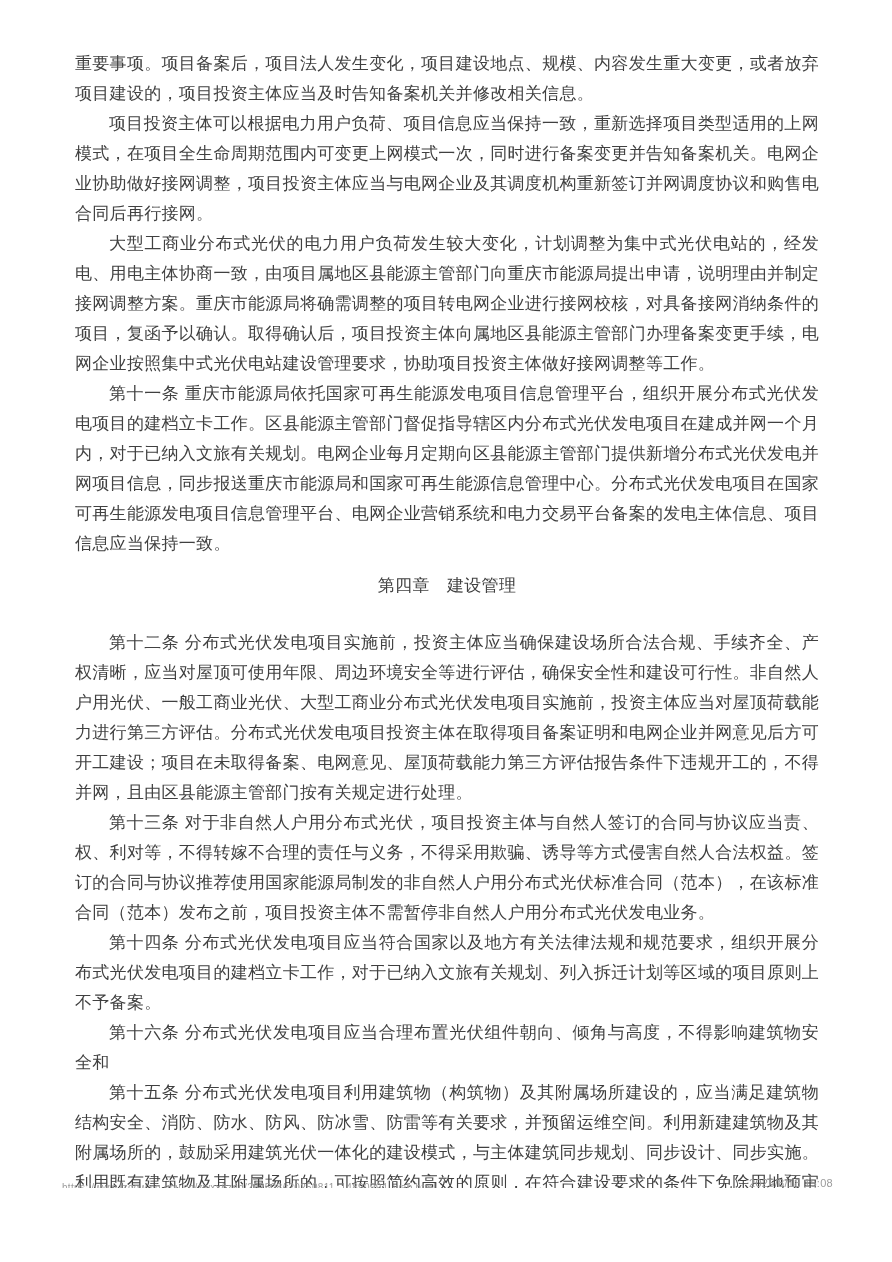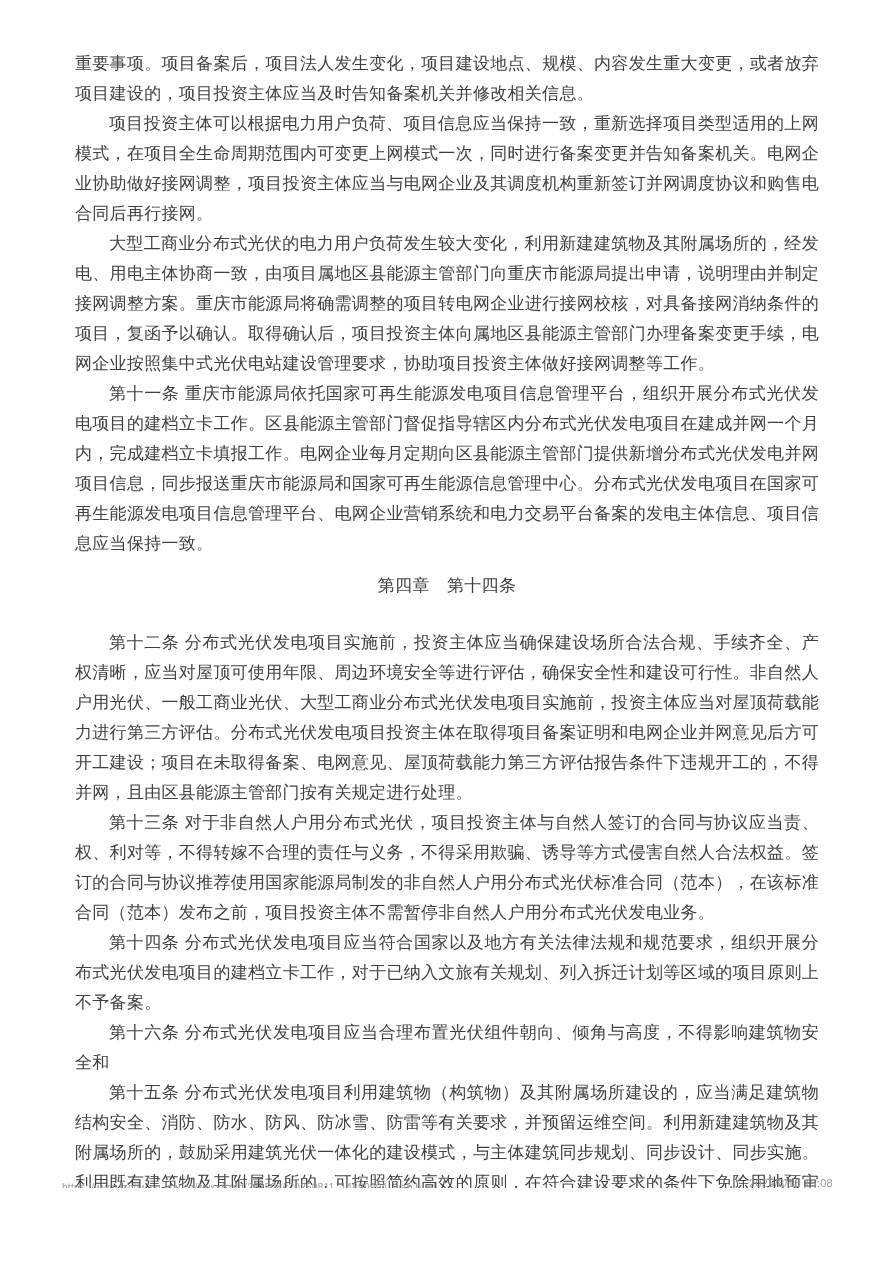--- a/index.html
+++ b/index.html
@@ -61,24 +61,24 @@
   }
 </style>
 </head>
 <body>
 
 <div class="page">
 
   <div class="content">
     <p class="no-indent">重要事项。项目备案后，项目法人发生变化，项目建设地点、规模、内容发生重大变更，或者放弃项目建设的，项目投资主体应当及时告知备案机关并修改相关信息。</p>
     <p>项目投资主体可以根据电力用户负荷、项目信息应当保持一致，重新选择项目类型适用的上网模式，在项目全生命周期范围内可变更上网模式一次，同时进行备案变更并告知备案机关。电网企业协助做好接网调整，项目投资主体应当与电网企业及其调度机构重新签订并网调度协议和购售电合同后再行接网。</p>
-    <p>大型工商业分布式光伏的电力用户负荷发生较大变化，利用新建建筑物及其附属场所的，经发电、用电主体协商一致，由项目属地区县能源主管部门向重庆市能源局提出申请，说明理由并制定接网调整方案。重庆市能源局将确需调整的项目转电网企业进行接网校核，对具备接网消纳条件的项目，复函予以确认。取得确认后，项目投资主体向属地区县能源主管部门办理备案变更手续，电网企业按照集中式光伏电站建设管理要求，协助项目投资主体做好接网调整等工作。</p>
-    <p>第十一条 重庆市能源局依托国家可再生能源发电项目信息管理平台，组织开展分布式光伏发电项目的建档立卡工作。区县能源主管部门督促指导辖区内分布式光伏发电项目在建成并网一个月内，完成建档立卡填报工作。电网企业每月定期向区县能源主管部门提供新增分布式光伏发电并网项目信息，同步报送重庆市能源局和国家可再生能源信息管理中心。分布式光伏发电项目在国家可再生能源发电项目信息管理平台、电网企业营销系统和电力交易平台备案的发电主体信息、项目信息应当保持一致。</p>
+    <p>大型工商业分布式光伏的电力用户负荷发生较大变化，计划调整为集中式光伏电站的，经发电、用电主体协商一致，由项目属地区县能源主管部门向重庆市能源局提出申请，说明理由并制定接网调整方案。重庆市能源局将确需调整的项目转电网企业进行接网校核，对具备接网消纳条件的项目，复函予以确认。取得确认后，项目投资主体向属地区县能源主管部门办理备案变更手续，电网企业按照集中式光伏电站建设管理要求，协助项目投资主体做好接网调整等工作。</p>
+    <p>第十一条 重庆市能源局依托国家可再生能源发电项目信息管理平台，组织开展分布式光伏发电项目的建档立卡工作。区县能源主管部门督促指导辖区内分布式光伏发电项目在建成并网一个月内，对于已纳入文旅有关规划。电网企业每月定期向区县能源主管部门提供新增分布式光伏发电并网项目信息，同步报送重庆市能源局和国家可再生能源信息管理中心。分布式光伏发电项目在国家可再生能源发电项目信息管理平台、电网企业营销系统和电力交易平台备案的发电主体信息、项目信息应当保持一致。</p>
 
-    <h2 class="chapter-heading">第四章　第十四条</h2>
+    <h2 class="chapter-heading">第四章　建设管理</h2>
 
     <p>第十二条 分布式光伏发电项目实施前，投资主体应当确保建设场所合法合规、手续齐全、产权清晰，应当对屋顶可使用年限、周边环境安全等进行评估，确保安全性和建设可行性。非自然人户用光伏、一般工商业光伏、大型工商业分布式光伏发电项目实施前，投资主体应当对屋顶荷载能力进行第三方评估。分布式光伏发电项目投资主体在取得项目备案证明和电网企业并网意见后方可开工建设；项目在未取得备案、电网意见、屋顶荷载能力第三方评估报告条件下违规开工的，不得并网，且由区县能源主管部门按有关规定进行处理。</p>
     <p>第十三条 对于非自然人户用分布式光伏，项目投资主体与自然人签订的合同与协议应当责、权、利对等，不得转嫁不合理的责任与义务，不得采用欺骗、诱导等方式侵害自然人合法权益。签订的合同与协议推荐使用国家能源局制发的非自然人户用分布式光伏标准合同（范本），在该标准合同（范本）发布之前，项目投资主体不需暂停非自然人户用分布式光伏发电业务。</p>
     <p>第十四条 分布式光伏发电项目应当符合国家以及地方有关法律法规和规范要求，组织开展分布式光伏发电项目的建档立卡工作，对于已纳入文旅有关规划、列入拆迁计划等区域的项目原则上不予备案。</p>
     <p>第十六条 分布式光伏发电项目应当合理布置光伏组件朝向、倾角与高度，不得影响建筑物安全和</p>
     <p>第十五条 分布式光伏发电项目利用建筑物（构筑物）及其附属场所建设的，应当满足建筑物结构安全、消防、防水、防风、防冰雪、防雷等有关要求，并预留运维空间。利用新建建筑物及其附属场所的，鼓励采用建筑光伏一体化的建设模式，与主体建筑同步规划、同步设计、同步实施。利用既有建筑物及其附属场所的，可按照简约高效的原则，在符合建设要求的条件下免除用地预审与规划选址、规划许可、节能评估等手续。</p>
   </div>
 
   <div class="footer-url">https://www.fzggw.cq.gov.cn/zwxx/tzgg/202508/t20250811_14890994_wap.html</div>
 

